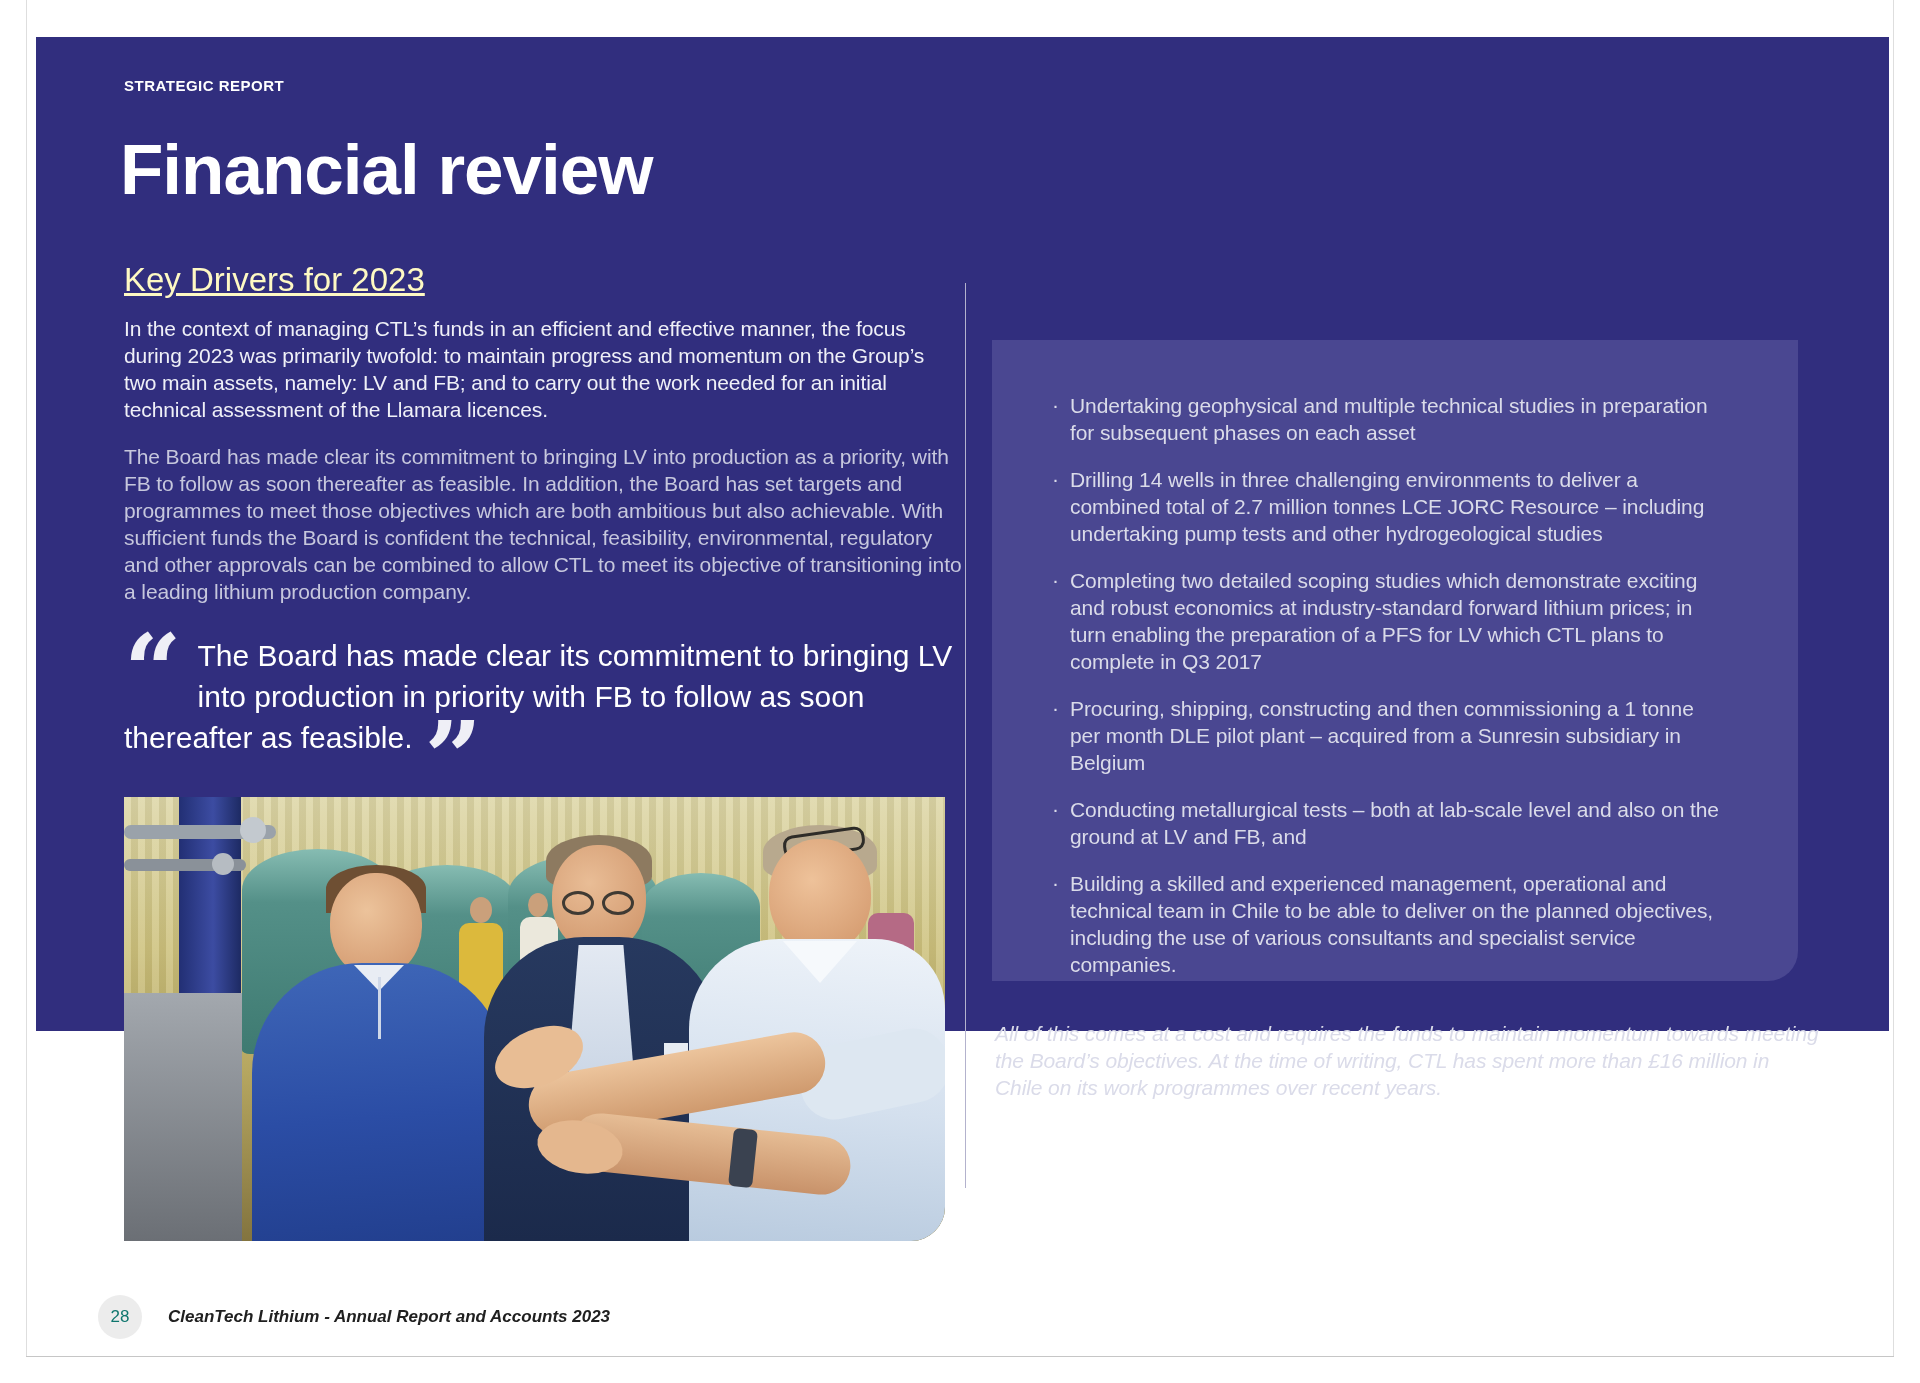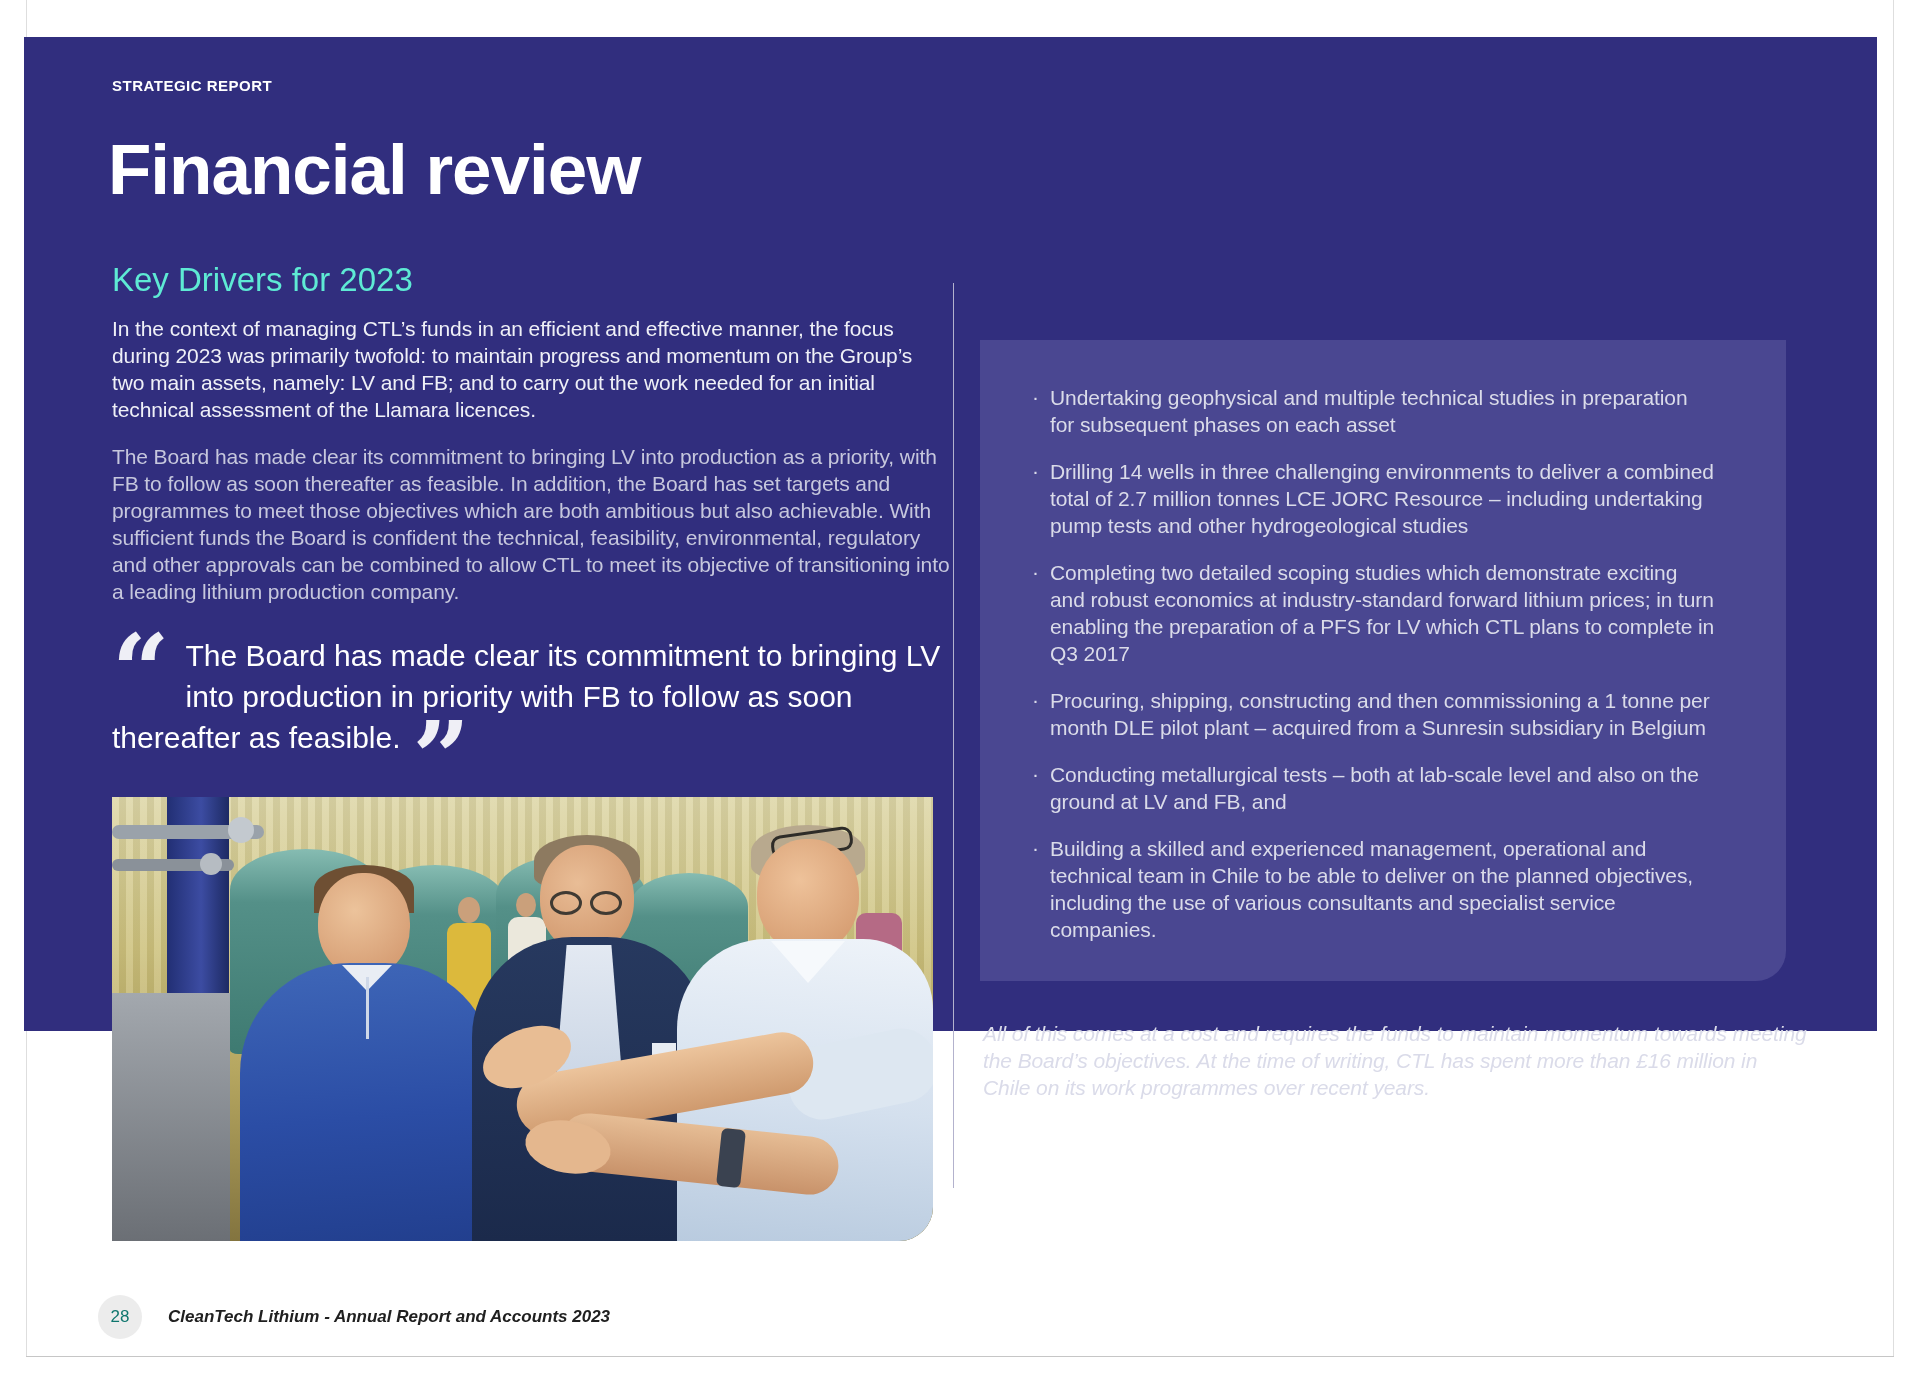--- a/index.html
+++ b/index.html
@@ -6,26 +6,26 @@
   .screen{position:relative;width:1920px;height:1383px;background:#ffffff;overflow:hidden;
           font-family:"Liberation Sans","DejaVu Sans",sans-serif;}
   .abs{position:absolute;}
 
   
   .edge-left{left:26px;top:0;height:1356px;width:0;border-left:1px solid #dedede;}
   .edge-right{left:1893px;top:0;height:1356px;width:0;border-left:1px solid #dedede;}
   .edge-bottom{left:26px;top:1356px;width:1868px;height:0;border-top:1px solid #c6c6c6;}
 
   
-  .content-blue{left:24px;top:37px;width:1853px;height:994px;background:#312e7e;}
+  .content-blue{left:36px;top:37px;width:1853px;height:994px;background:#312e7e;}
 
   .eyebrow{left:88px;top:40px;font-size:15px;font-weight:bold;letter-spacing:.5px;color:#ffffff;}
   .page-title{left:84px;top:92px;font-size:71px;font-weight:bold;color:#ffffff;letter-spacing:-1px;}
 
-  .h2{left:88px;top:224px;font-size:33px;font-weight:normal;color:#5eead4;}
+  .h2{left:88px;top:224px;font-size:33px;font-weight:normal;color:#fef9c3;text-decoration:underline;}
   .para{font-size:21px;line-height:27px;letter-spacing:-.1px;}
   .para1{left:88px;top:278px;width:832px;color:#eff0f7;}
   .para2{left:88px;top:406px;width:846px;color:#c6c7dd;}
 
   .quote{left:88px;top:598px;width:852px;font-size:30px;line-height:41px;color:#ffffff;}
   .q-open,.q-close{font-family:"DejaVu Serif",serif;color:#efeff6;font-weight:bold;}
   .q-open{float:left;font-size:100px;line-height:58px;margin:6px 16px 0 0;}
   .q-close{font-size:100px;line-height:0;vertical-align:-44px;margin-left:12px;}
 
   
@@ -81,21 +81,21 @@
   .m3-arm-l{left:-118px;top:300px;width:280px;height:58px;background:linear-gradient(180deg,#e6bd95,#c8926a);border-radius:30px;transform:rotate(6deg);}
   .m3-hand-l{left:-152px;top:296px;width:86px;height:52px;background:#e4b78e;border-radius:50%;transform:rotate(10deg);}
   .m3-watch{left:42px;top:304px;width:24px;height:58px;background:#3a4250;border-radius:6px;transform:rotate(6deg);}
   .photo-caption{right:18px;bottom:8px;font-size:15px;color:#ffffff;text-shadow:0 1px 3px rgba(0,0,0,.65);}
 
   
   .divider{left:929px;top:246px;width:1px;height:905px;background:#b3b2cd;}
   .rc-intro{left:959px;top:246px;width:818px;color:#dadbe9;}
   .rc-panel{left:956px;top:303px;width:806px;height:641px;background:#4a4791;border-radius:0 0 30px 0;box-sizing:border-box;
             padding:36px 62px 24px 42px;}
-  .bullets{margin:8px;padding:0;list-style:none;}
+  .bullets{margin:16px;padding:0;list-style:none;}
   .bullets li{position:relative;padding-left:20px;font-size:21px;line-height:27px;letter-spacing:-.1px;color:#dadbe9;}
   .bullets li + li{margin-top:20px;}
   .bullets li::before{content:"·";position:absolute;left:2px;top:-1px;color:#dadbe9;}
   .rc-closing{left:959px;top:983px;width:824px;color:#dadbe9;font-style:italic;}
 
   
   .page-num{left:98px;top:1295px;width:44px;height:44px;border-radius:50%;background:#ececec;color:#0f766e;
             display:flex;align-items:center;justify-content:center;font-size:17px;}
   .footer-text{left:168px;top:1295px;height:44px;display:flex;align-items:center;font-size:17px;font-weight:bold;color:#202020;font-style:italic;}
 </style>

